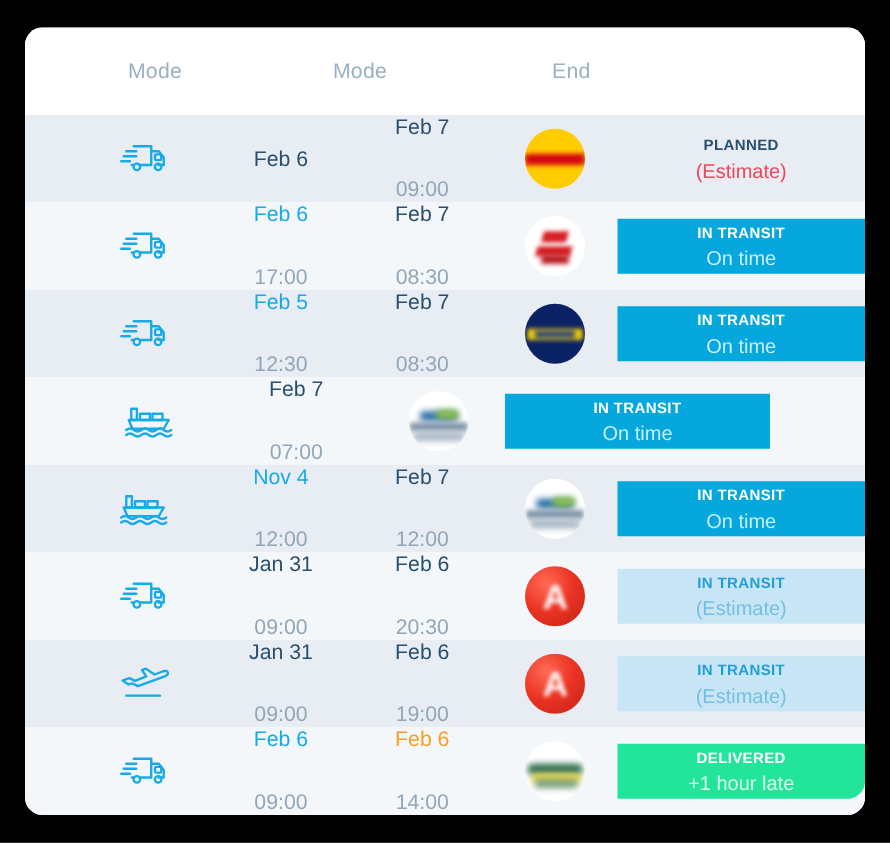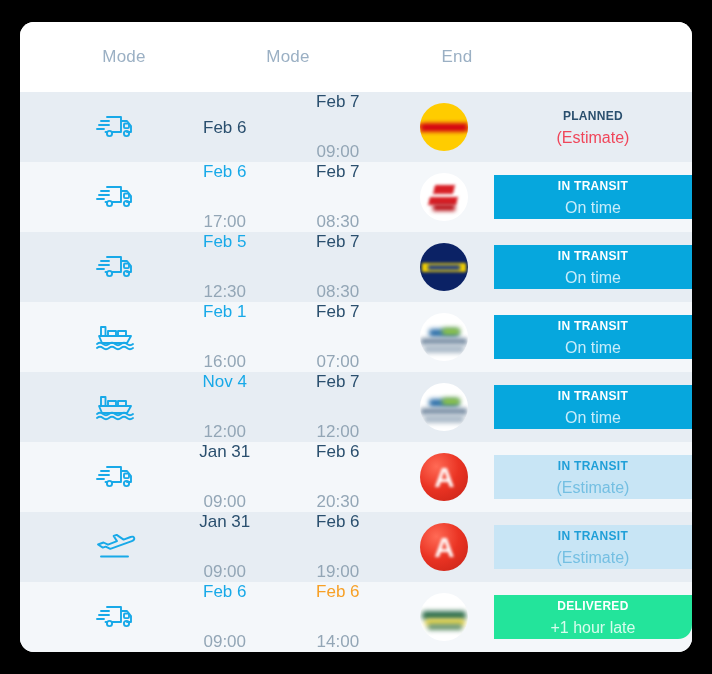--- a/index.html
+++ b/index.html
@@ -359,24 +359,20 @@
               <svg class="mode-icon" width="42" height="28" viewBox="0 0 42 28" fill="none" stroke="#18a9e8" stroke-width="1.9" stroke-linecap="round" stroke-linejoin="round">
       <rect x="6" y="4" width="4.5" height="9"></rect>
       <rect x="13" y="8" width="8" height="5"></rect>
       <rect x="23" y="8" width="8" height="5"></rect>
       <path d="M4 13 h32 l-4 7 H7 z"></path>
       <path d="M2 21 q3 -2.4 6 0 t6 0 t6 0 t6 0 t6 0 t6 0"></path>
       <path d="M2 25 q3 -2.4 6 0 t6 0 t6 0 t6 0 t6 0 t6 0"></path>
     </svg>
             </span>
      </div>
-     <div class="cell col-start">
-       <span class="date-main blue">Feb 1</span>
-       <span class="date-sub">16:00</span>
-     </div>
      <div class="cell col-end">
        <span class="date-main ">Feb 7</span>
        <span class="date-sub">07:00</span>
      </div>
      <div class="cell col-by">
        <div class="logo logo-white">
                 <div class="mark mark-sea-a"></div>
                 <div class="mark mark-sea-b"></div>
                 <div class="mark mark-sea-c"></div>
                 <div class="mark mark-sea-d"></div>

